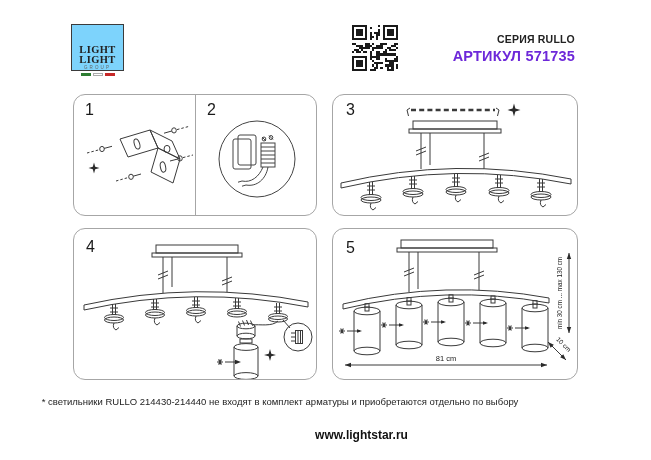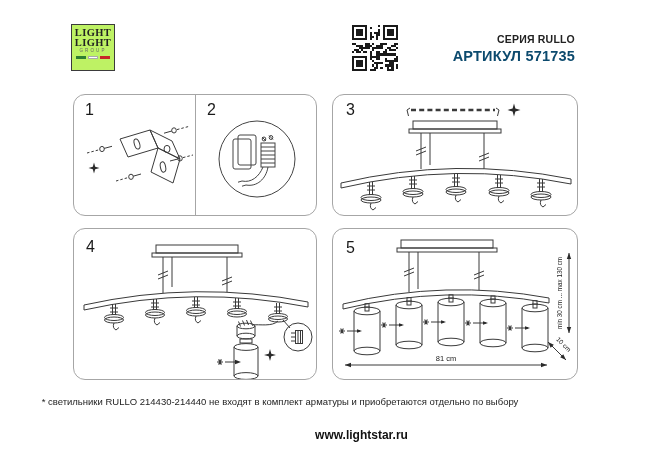--- a/index.html
+++ b/index.html
@@ -2,33 +2,33 @@
 <html><head>
 <meta charset="utf-8">
 <style>
   html,body{margin:0;padding:0;}
   body{
     width:651px;height:460px;position:relative;background:#ffffff;
     font-family:"Liberation Sans",sans-serif;color:#1a1a1a;overflow:hidden;
   }
 
   
-  .logo{position:absolute;left:71px;top:24px;width:44px;height:47px;
-    border:1.5px solid #3b3b3b;box-sizing:border-box;text-align:center;padding-top:3px;background:#bef264;}
+  .logo{position:absolute;left:71px;top:24px;width:53px;height:47px;
+    border:1.5px solid #3b3b3b;box-sizing:border-box;text-align:center;padding-top:20px;background:#7dd3fc;}
   .logo-word{font-family:"Liberation Serif",serif;font-weight:bold;font-size:10.5px;line-height:9.5px;letter-spacing:.4px;color:#222;}
   .logo-group{font-size:4.5px;letter-spacing:2.1px;color:#666;margin-top:1px;}
   .logo-flag{display:flex;justify-content:center;gap:2px;margin-top:2.5px;}
   .logo-flag span{width:10px;height:3px;display:block;}
   .flag-g{background:#2e7d32;} .flag-w{background:#fff;border:.5px solid #aaa;box-sizing:border-box;} .flag-r{background:#c62828;}
 
   .title{position:absolute;left:129px;top:27px;font-weight:bold;font-size:13.5px;line-height:17px;letter-spacing:-.2px;color:#222;}
   .qr{position:absolute;left:352px;top:25px;width:46px;height:46px;}
   .artblock{position:absolute;left:425px;top:33px;width:150px;text-align:right;}
   .series{font-weight:bold;font-size:10.5px;color:#222;letter-spacing:.2px;}
-  .article{font-weight:bold;font-size:14.5px;color:#0c4a6e;margin-top:3px;letter-spacing:.2px;}
+  .article{font-weight:bold;font-size:14.5px;color:#6d28d9;margin-top:3px;letter-spacing:.2px;}
 
   
   .panel{position:absolute;border:1px solid #a6a6a6;border-radius:12px;background:#fff;box-sizing:border-box;}
   .num{position:absolute;font-size:16px;color:#1a1a1a;font-weight:400;}
   .vdiv{position:absolute;left:121px;top:0;width:1px;height:100%;background:#a6a6a6;}
   .art{position:absolute;left:0;top:0;}
   svg text{font-family:"Liberation Sans",sans-serif;fill:#222;}
 
   
   .note{position:absolute;left:0;top:396px;width:560px;text-align:center;font-size:9.5px;color:#222;}

